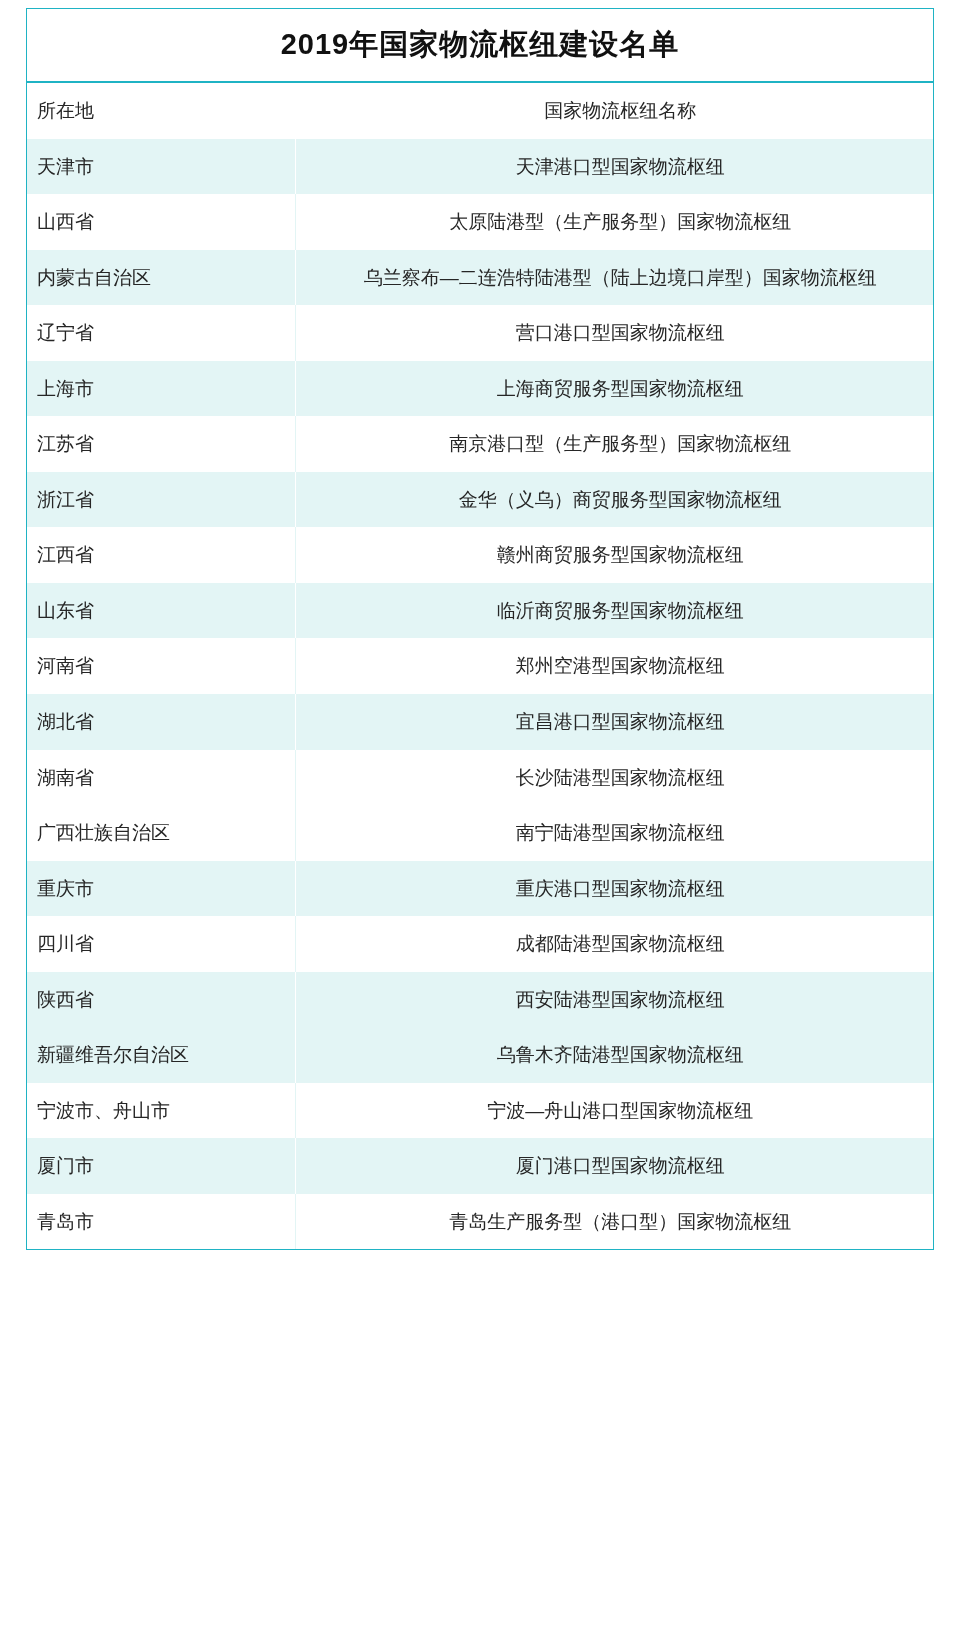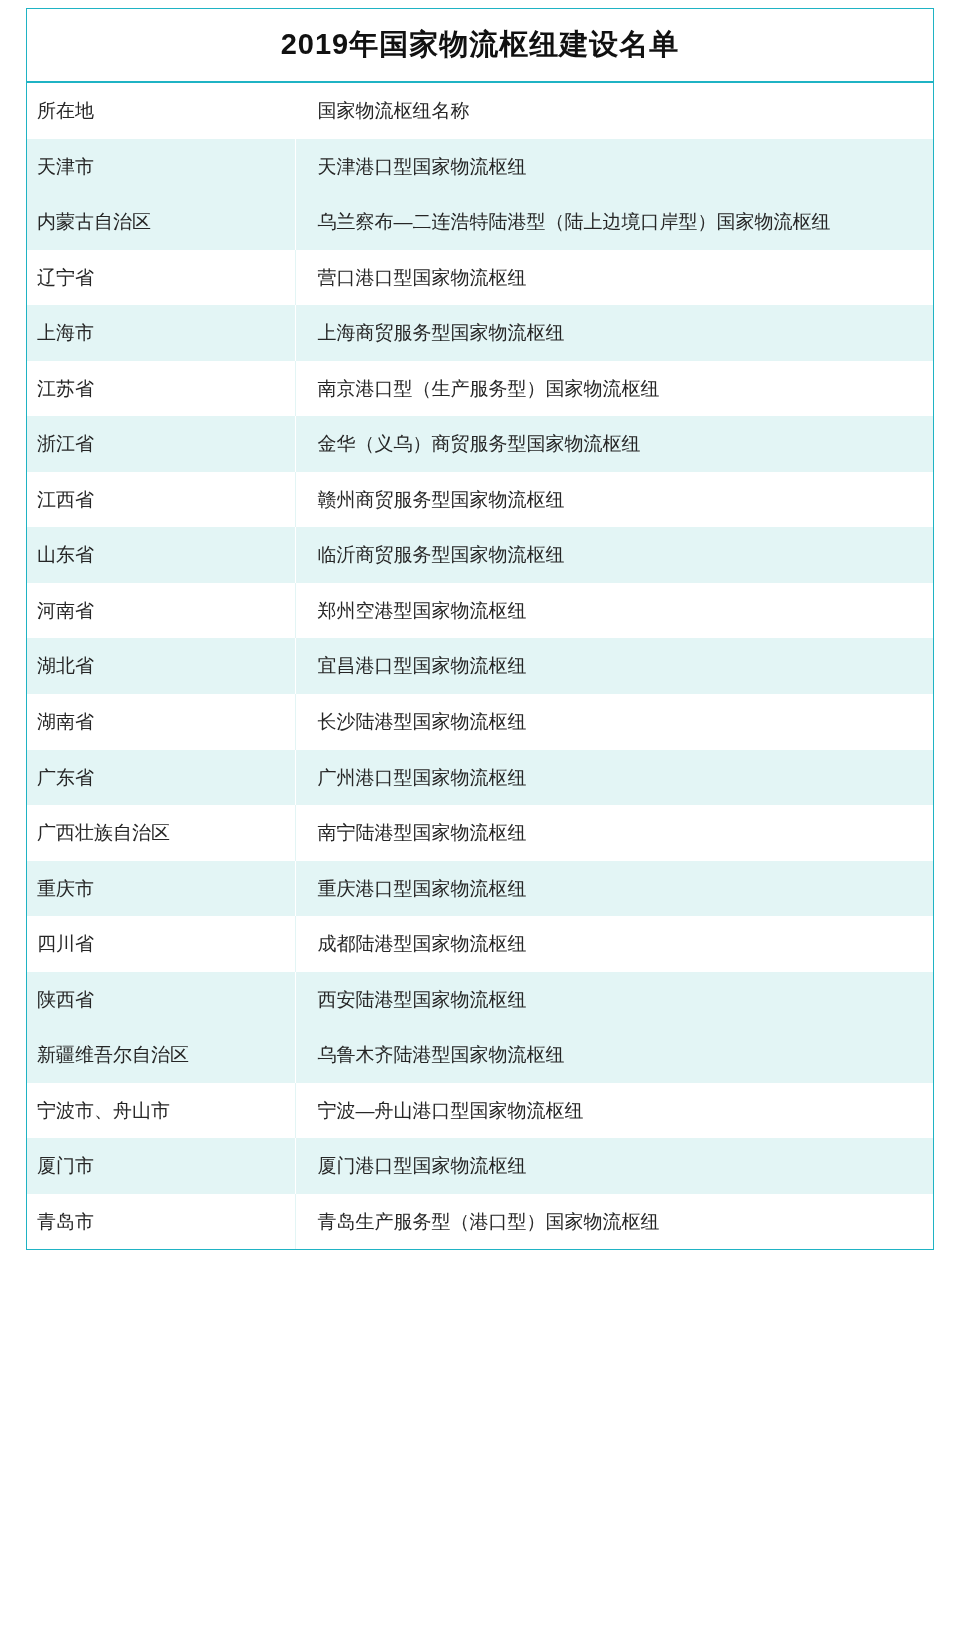--- a/index.html
+++ b/index.html
@@ -54,21 +54,21 @@
     padding: 14px 10px;
     line-height: 1.45;
   }
   td.col-loc {
     width: 268px;
     text-align: left;
     box-sizing: border-box;
     border-right: 1px solid #ffffff;
   }
   td.col-name {
-    text-align: left;
+    text-align: center;
     padding-left: 22px;
     box-sizing: border-box;
   }
   tr.row-white td {
     background: #ffffff;
   }
   tr.row-tint td {
     background: #e3f5f5;
   }
   tr.row-white td.col-loc {
@@ -94,20 +94,24 @@
     <table>
       <tbody>
         <tr class="header-row">
           <td class="col-loc">所在地</td>
           <td class="col-name">国家物流枢纽名称</td>
         </tr>
 
         <tr class="row-tint">
           <td class="col-loc">天津市</td>
           <td class="col-name">天津港口型国家物流枢纽</td>
+        </tr>
+        <tr class="row-white">
+          <td class="col-loc">山西省</td>
+          <td class="col-name">太原陆港型（生产服务型）国家物流枢纽</td>
         </tr>
         <tr class="row-tint">
           <td class="col-loc">内蒙古自治区</td>
           <td class="col-name">乌兰察布—二连浩特陆港型（陆上边境口岸型）国家物流枢纽</td>
         </tr>
         <tr class="row-white">
           <td class="col-loc">辽宁省</td>
           <td class="col-name">营口港口型国家物流枢纽</td>
         </tr>
         <tr class="row-tint">
@@ -135,24 +139,20 @@
           <td class="col-name">郑州空港型国家物流枢纽</td>
         </tr>
         <tr class="row-tint">
           <td class="col-loc">湖北省</td>
           <td class="col-name">宜昌港口型国家物流枢纽</td>
         </tr>
         <tr class="row-white">
           <td class="col-loc">湖南省</td>
           <td class="col-name">长沙陆港型国家物流枢纽</td>
         </tr>
-        <tr class="row-tint">
-          <td class="col-loc">广东省</td>
-          <td class="col-name">广州港口型国家物流枢纽</td>
-        </tr>
         <tr class="row-white">
           <td class="col-loc">广西壮族自治区</td>
           <td class="col-name">南宁陆港型国家物流枢纽</td>
         </tr>
         <tr class="row-tint">
           <td class="col-loc">重庆市</td>
           <td class="col-name">重庆港口型国家物流枢纽</td>
         </tr>
         <tr class="row-white">
           <td class="col-loc">四川省</td>

